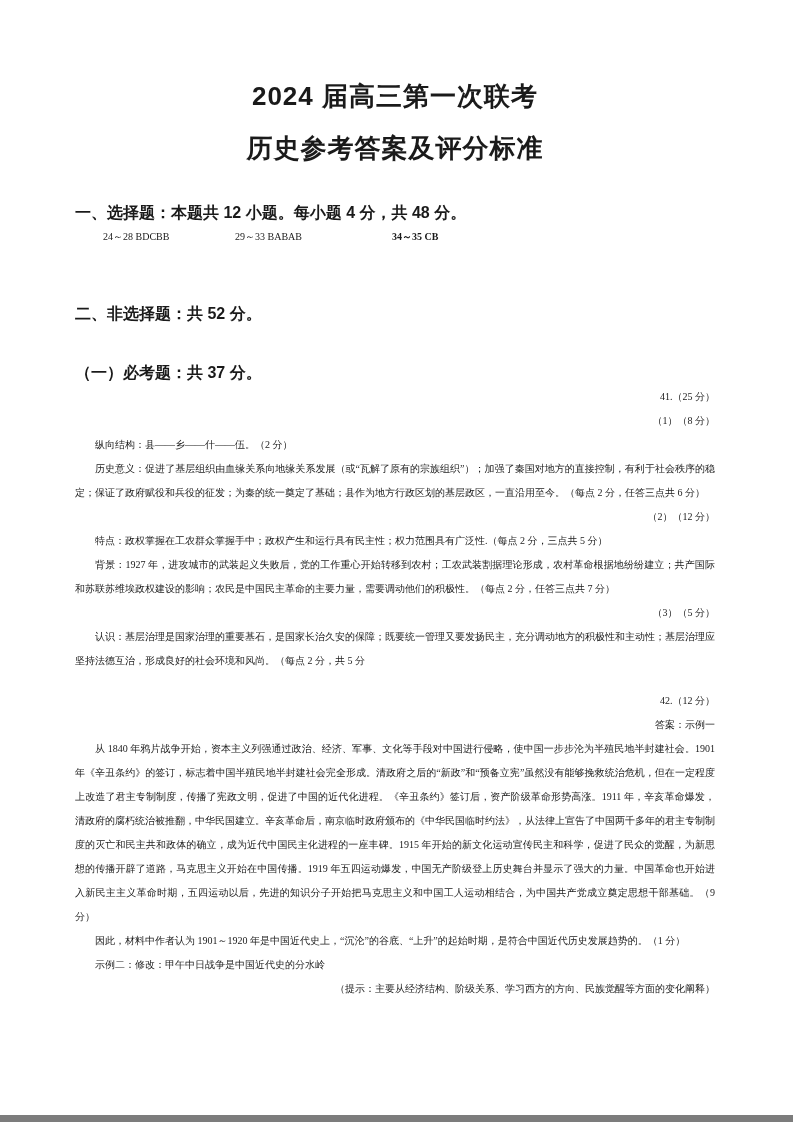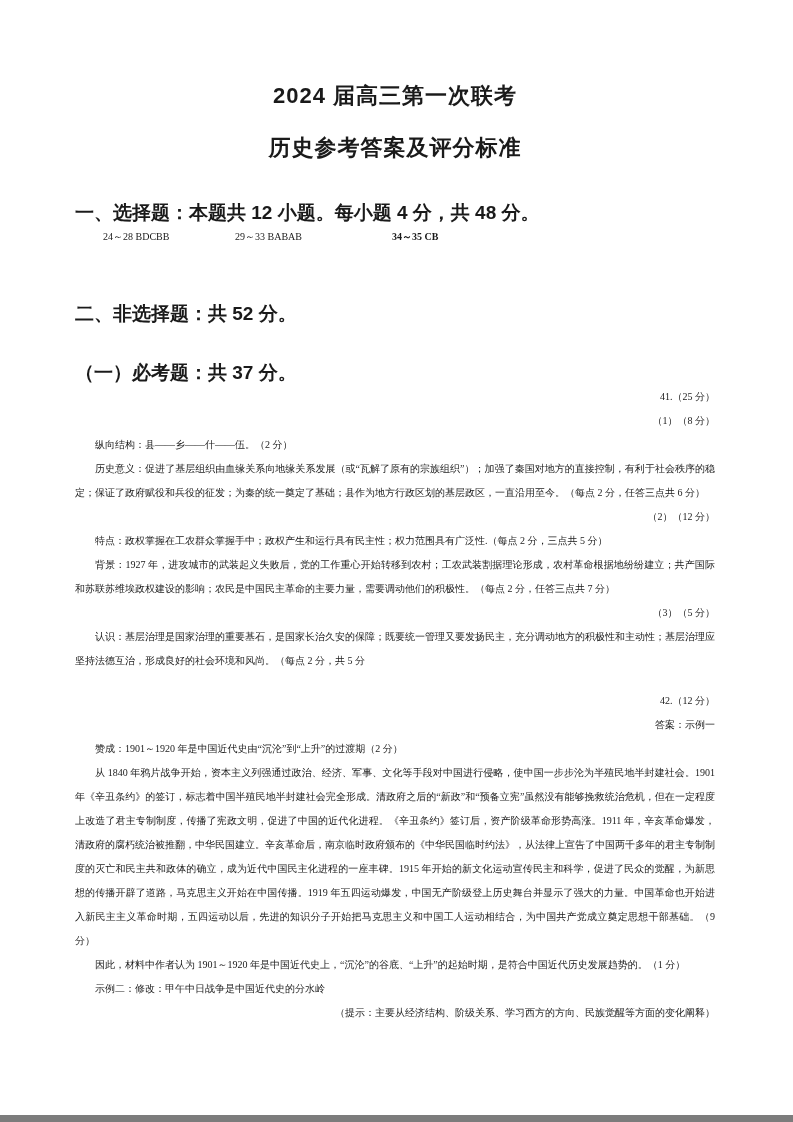--- a/index.html
+++ b/index.html
@@ -20,39 +20,39 @@
     left: 75px;
     top: 80px;
     width: 640px;
   }
   .title-block {
     text-align: center;
     font-family: "Liberation Sans", "DejaVu Sans", sans-serif;
     font-weight: 700;
   }
   .title-line {
-    font-size: 22px;
+    font-size: 26px;
     line-height: 32px;
     letter-spacing: 1px;
   }
   .title-line + .title-line {
     margin-top: 22px;
     font-family: Liberation Mono, monospace;
   }
   .blocks {
     margin-top: 28px;
   }
   .block {
     font-size: 10px;
     line-height: 24px;
   }
   .heading {
     font-family: "Liberation Sans", "DejaVu Sans", sans-serif;
     font-weight: 700;
-    font-size: 19px;
+    font-size: 16px;
     margin-top: 35px;
   }
   .para {
     text-align: justify;
     text-indent: 2em;
   }
   .line {
     text-align: right;
     font-family: Liberation Serif, serif;
   }
@@ -95,21 +95,20 @@
       <div class="block para">纵向结构：县——乡——什——伍。（2 分）</div>
       <div class="block para">历史意义：促进了基层组织由血缘关系向地缘关系发展（或“瓦解了原有的宗族组织”）；加强了秦国对地方的直接控制，有利于社会秩序的稳定；保证了政府赋役和兵役的征发；为秦的统一奠定了基础；县作为地方行政区划的基层政区，一直沿用至今。（每点 2 分，任答三点共 6 分）</div>
       <div class="block line">（2）（12 分）</div>
       <div class="block para">特点：政权掌握在工农群众掌握手中；政权产生和运行具有民主性；权力范围具有广泛性.（每点 2 分，三点共 5 分）</div>
       <div class="block para">背景：1927 年，进攻城市的武装起义失败后，党的工作重心开始转移到农村；工农武装割据理论形成，农村革命根据地纷纷建立；共产国际和苏联苏维埃政权建设的影响；农民是中国民主革命的主要力量，需要调动他们的积极性。（每点 2 分，任答三点共 7 分）</div>
       <div class="block line">（3）（5 分）</div>
       <div class="block para">认识：基层治理是国家治理的重要基石，是国家长治久安的保障；既要统一管理又要发扬民主，充分调动地方的积极性和主动性；基层治理应坚持法德互治，形成良好的社会环境和风尚。（每点 2 分，共 5 分</div>
       <div class="spacer" style="height: 16px;"></div>
       <div class="block line">42.（12 分）</div>
       <div class="block line">答案：示例一</div>
-      <div class="block para">赞成：1901～1920 年是中国近代史由“沉沦”到“上升”的过渡期（2 分）</div>
       <div class="block para">从 1840 年鸦片战争开始，资本主义列强通过政治、经济、军事、文化等手段对中国进行侵略，使中国一步步沦为半殖民地半封建社会。1901 年《辛丑条约》的签订，标志着中国半殖民地半封建社会完全形成。清政府之后的“新政”和“预备立宪”虽然没有能够挽救统治危机，但在一定程度上改造了君主专制制度，传播了宪政文明，促进了中国的近代化进程。《辛丑条约》签订后，资产阶级革命形势高涨。1911 年，辛亥革命爆发，清政府的腐朽统治被推翻，中华民国建立。辛亥革命后，南京临时政府颁布的《中华民国临时约法》，从法律上宣告了中国两千多年的君主专制制度的灭亡和民主共和政体的确立，成为近代中国民主化进程的一座丰碑。1915 年开始的新文化运动宣传民主和科学，促进了民众的觉醒，为新思想的传播开辟了道路，马克思主义开始在中国传播。1919 年五四运动爆发，中国无产阶级登上历史舞台并显示了强大的力量。中国革命也开始进入新民主主义革命时期，五四运动以后，先进的知识分子开始把马克思主义和中国工人运动相结合，为中国共产党成立奠定思想干部基础。（9 分）</div>
       <div class="block para">因此，材料中作者认为 1901～1920 年是中国近代史上，“沉沦”的谷底、“上升”的起始时期，是符合中国近代历史发展趋势的。（1 分）</div>
       <div class="block para">示例二：修改：甲午中日战争是中国近代史的分水岭</div>
       <div class="block line">（提示：主要从经济结构、阶级关系、学习西方的方向、民族觉醒等方面的变化阐释）</div>
     </div>
 </div>
 
 <div class="bottom-bar" style="background: rgb(124, 124, 124);"></div>
 
 </body></html>

